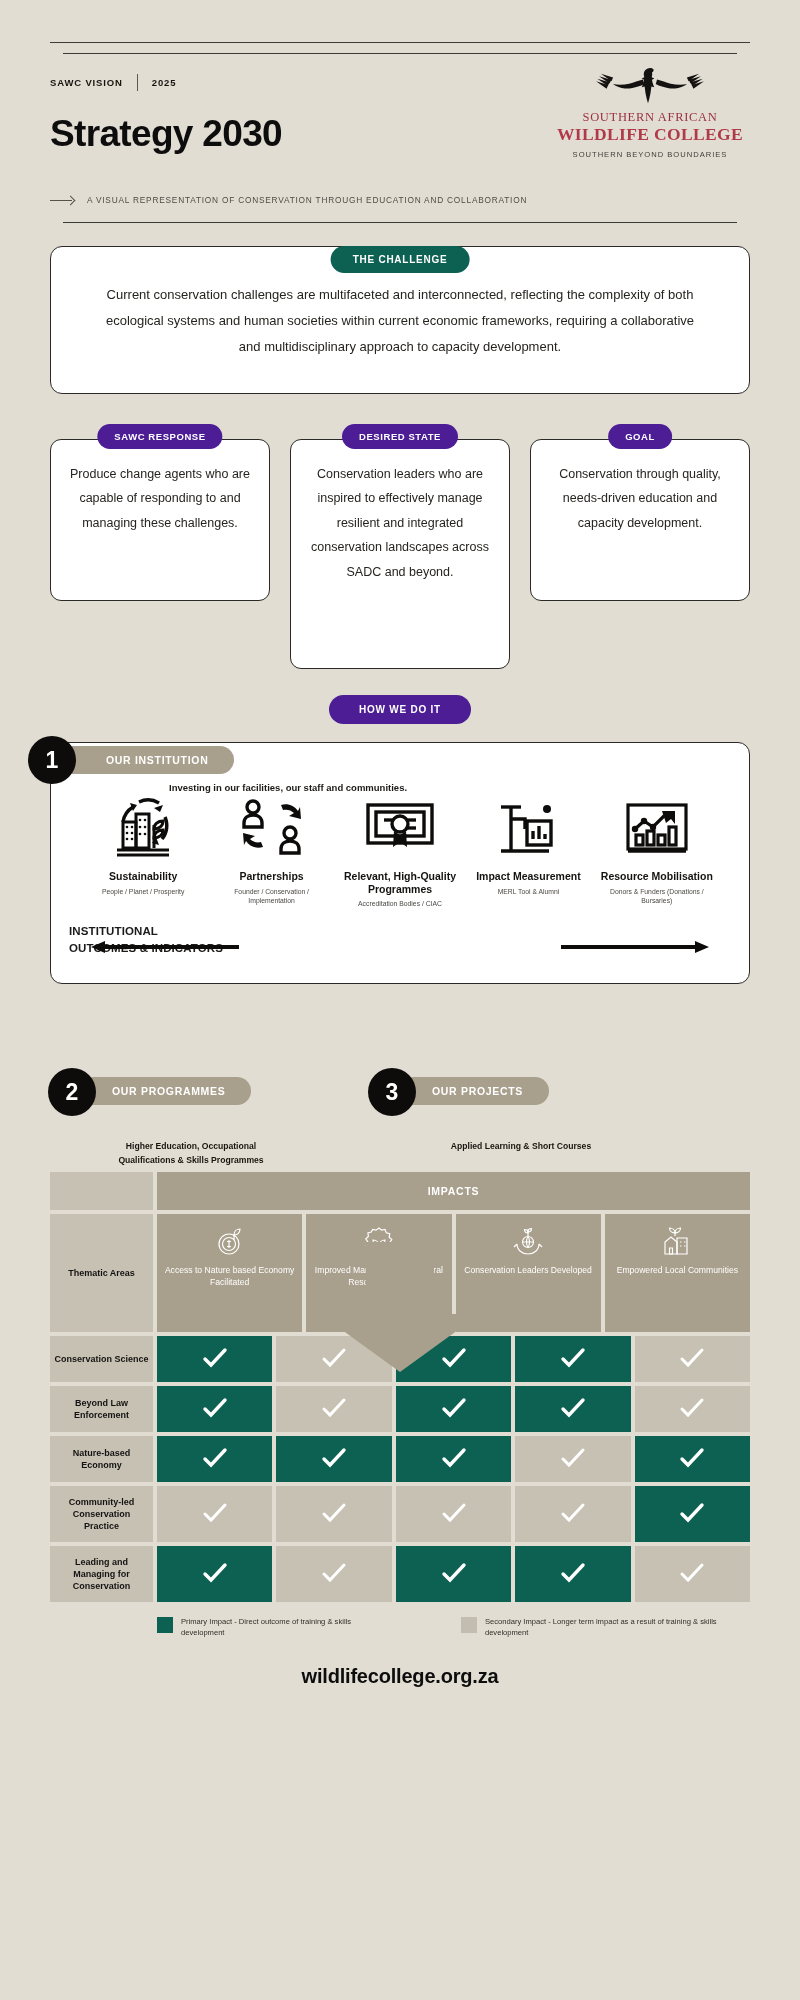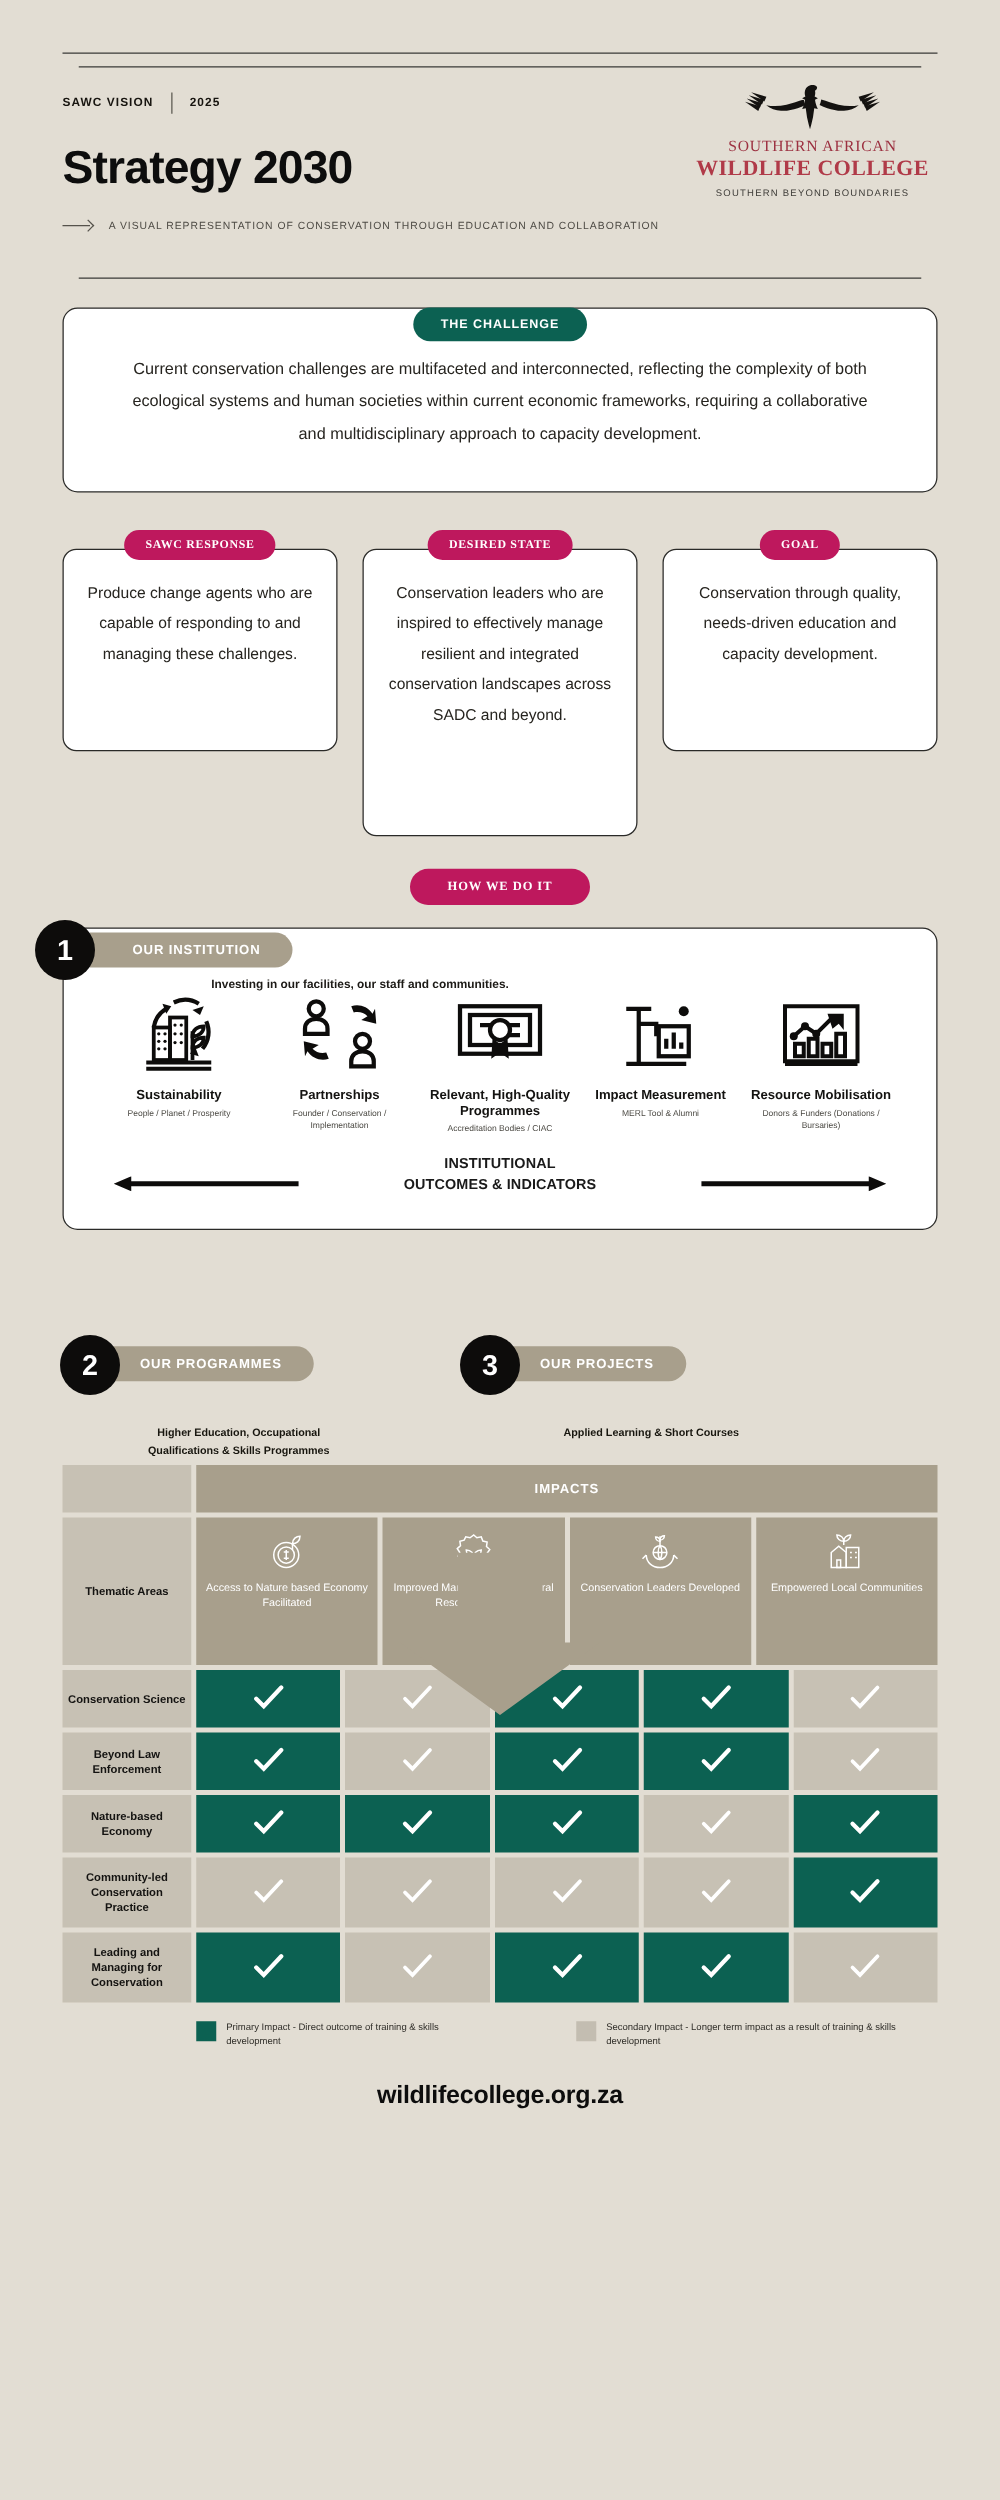--- a/index.html
+++ b/index.html
@@ -24,21 +24,21 @@
   .rule-second { height: 1px; background: #3a3a38; margin: 10px 13px 0 13px; }
 
   .header { position: relative; padding-top: 20px; height: 160px; }
   .eyebrow { display: flex; align-items: center; gap: 14px; font-size: 9.5px;
              font-weight: 700; letter-spacing: 0.09em; color: #17140f; }
   .eyebrow .divider { width: 1px; height: 17px; background: #5b5850; display:block; }
 
   .title { font-size: 37px; font-weight: 700; letter-spacing: -0.018em;
            margin-top: 22px; color: #0d0d0d; }
 
-  .subline { display:flex; align-items:center; gap: 11px; margin-top: 20px;
+  .subline { display:flex; align-items:center; gap: 11px; margin-top: 40px;
              font-size: 8.3px; letter-spacing: 0.095em; color: #4e4b45; font-weight: 400; }
   .arrow-glyph { display:inline-block; width: 26px; height: 9px; position: relative; }
   .arrow-glyph::before { content:""; position:absolute; left:0; top:4px; width: 22px; height: 1px; background:#55524b; }
   .arrow-glyph::after { content:""; position:absolute; right:2px; top:1px; width: 6px; height: 6px;
                         border-top: 1px solid #55524b; border-right: 1px solid #55524b; transform: rotate(45deg); }
 
   .logo { position: absolute; right: 0px; top: 8px; width: 200px; text-align: center; }
   .logo-bird { display:block; margin: 0 auto; }
   .logo-l1 { font-family: "Liberation Serif", serif; font-size: 12.5px; letter-spacing: 0.055em;
              color: #9c3040; margin-top: 2px; }
@@ -48,21 +48,21 @@
 
   .rule-header-bottom { height: 1px; background: #3a3a38; margin: 8px 13px 0 13px; }
 
   
   .pill {
     display:inline-block; border-radius: 999px; color:#fff;
     font-size: 10px; font-weight: 700; letter-spacing: 0.075em;
     padding: 8px 22px; text-align:center; white-space: nowrap;
   }
   .pill-green { background: #0c6152; }
-  .pill-black { background: #be185d; font-family: Liberation Serif, serif; }
+  .pill-black { background: #4c1d95; }
 
   
   .challenge-wrap { position: relative; margin-top: 23px; }
   .challenge-badge { position:absolute; left:50%; transform: translateX(-50%); top: 0; z-index: 3; }
   .card {
     background:#fff; border:1px solid #2a2a28; border-radius: 12px;
   }
   .challenge-card {
     margin-top: 17px; padding: 30px 44px 28px 44px;
     min-height: 148px; display:flex; align-items:center; justify-content:center;
@@ -108,21 +108,21 @@
     color:#1c1a16; z-index:6;margin-left:41px;
   }
   .icon-row { display:flex; justify-content: space-between; align-items: flex-start;
               padding: 22px 10px 0 10px; }
   .icon-cell { flex:1; text-align:center; padding: 0 4px; }
   .icon-art { height: 70px; display:flex; align-items:flex-end; justify-content:center; }
   .icon-title { font-size: 10.5px; font-weight: 700; line-height: 1.2; margin-top: 9px; color:#141311; }
   .icon-sub { font-size: 6.8px; color:#4b4943; line-height: 1.45; margin-top: 4px; }
 
   .outcomes { position: relative; margin-top: 12px; height: 46px; }
-  .outcomes-text { position:absolute; left:0; right:0; top: 2px; text-align:center;
+  .outcomes-text { position:absolute; left:0; right:0; top: 2px; 
                    font-size: 11.5px; font-weight:700; line-height: 1.5; letter-spacing:0.01em; }
   .oc-arrow { position:absolute; top: 20px; height: 12px; }
   .oc-arrow.left { left: 22px; width: 148px; }
   .oc-arrow.right { right: 22px; width: 148px; }
 
   
   .big-arrow { position:absolute; left: 50%; transform: translateX(-50%); top: 1200px;
                width: 160px; height: 130px; z-index: 1; }
 
   

